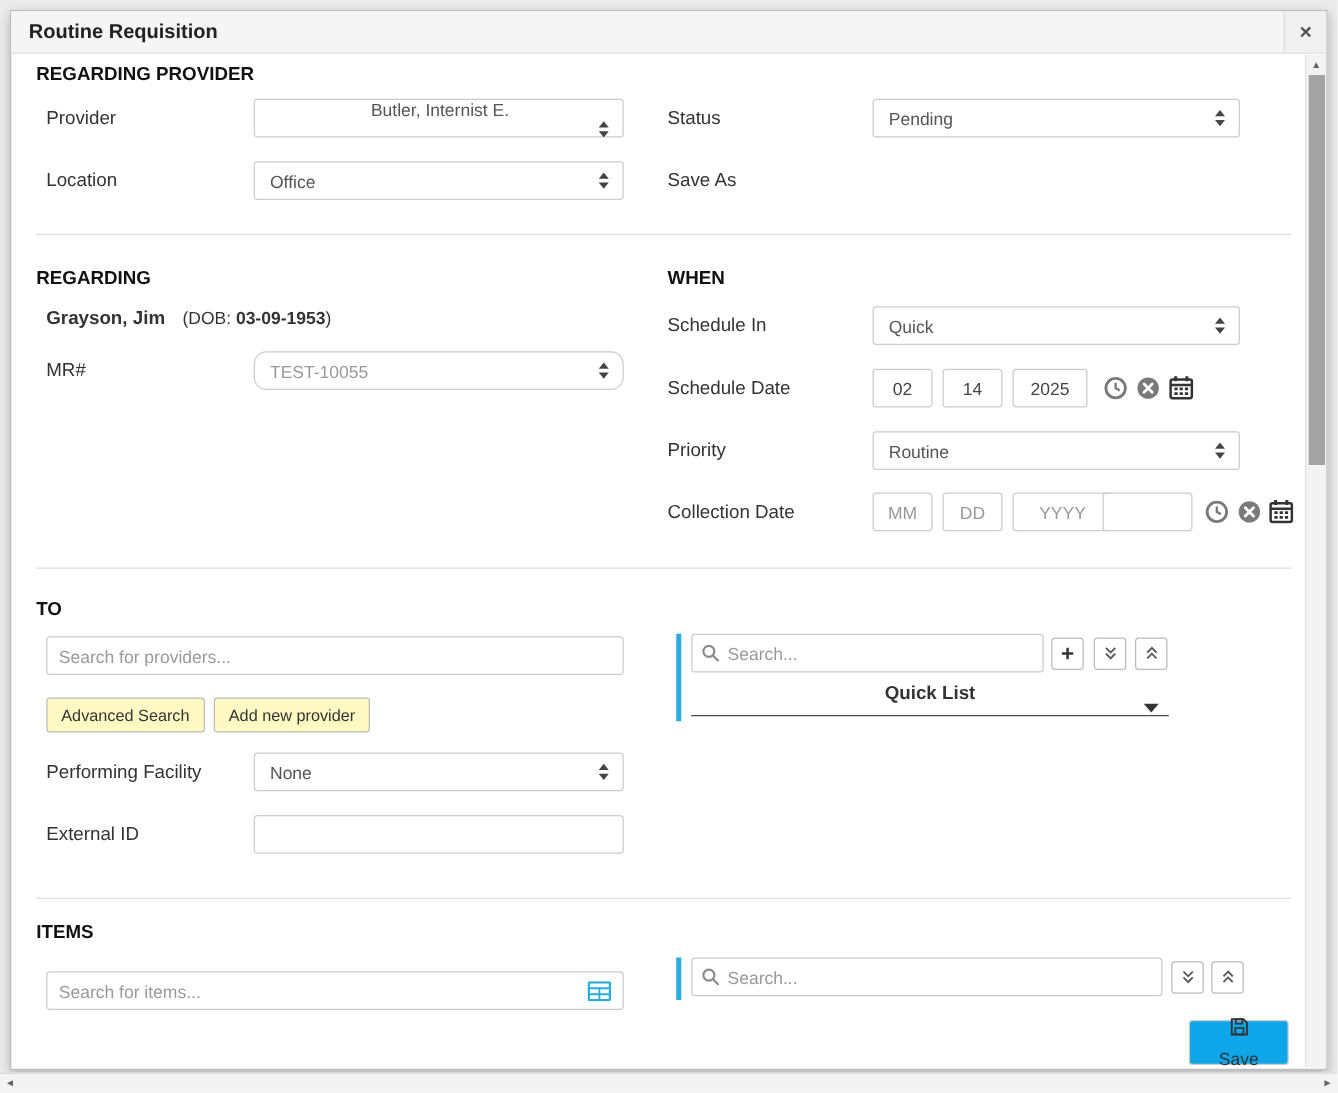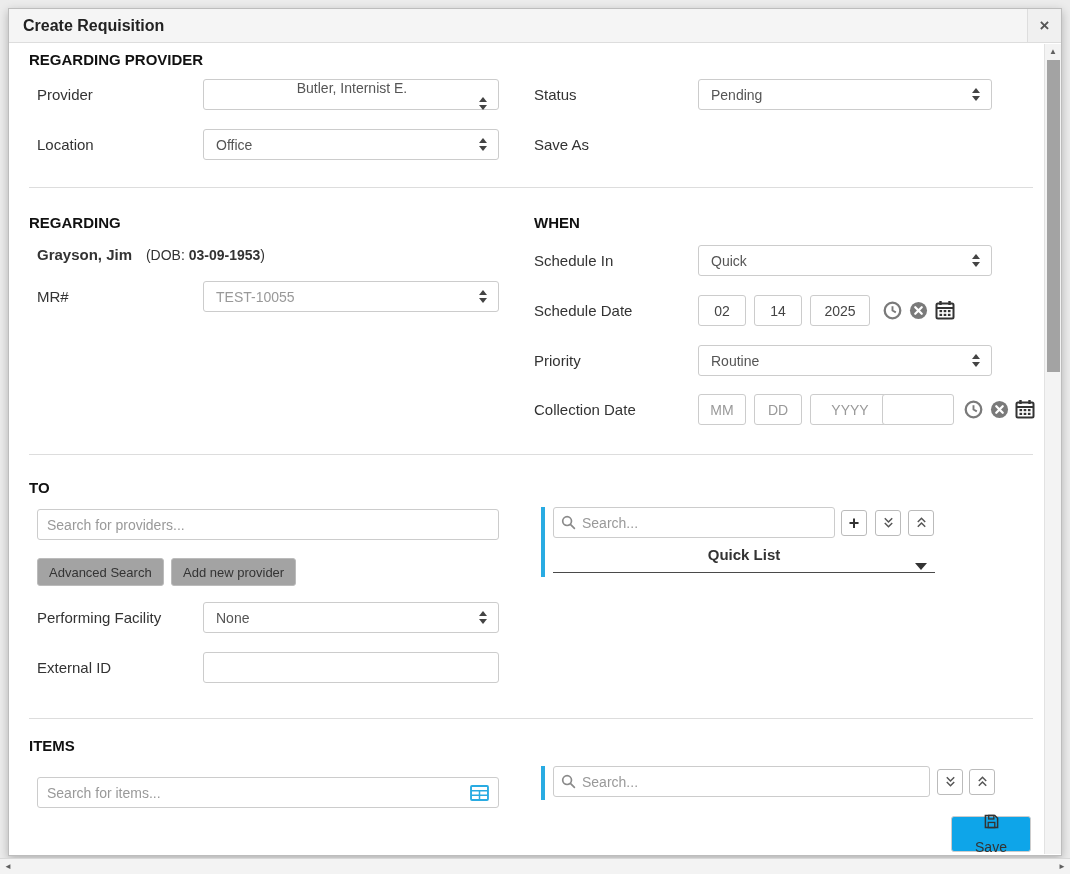--- a/index.html
+++ b/index.html
@@ -47,21 +47,21 @@
   .selectbox .val.muted { color: #999; }
   .selectbox .caret { margin-left: auto; display: flex; }
   .tinput {
     position: absolute; height: 31px; border: 1px solid #ccc; border-radius: 3px;
     font-size: 14px; color: #444; padding: 0 9px; font-family: inherit; background: #fff;
   }
   .tinput::placeholder { color: #999; }
   .mini { text-align: center; padding: 0 2px; }
   .iconbtn { position: absolute; background: none; border: none; padding: 0; cursor: pointer; display: flex; }
   .btn {
-    position: absolute; border: 1px solid #bbb; background: #a3a3a3; border-radius: 3px;
+    position: absolute; border: 1px solid #bbb; background: #fef9c3; border-radius: 3px;
     font-size: 13px; color: #333; font-family: inherit; cursor: pointer;
     height: 28px; padding: 0 11px;
   }
   .divider { position: absolute; left: 20px; width: 1004px; height: 1px; background: #ddd; }
 
   .searchwrap { position: absolute; }
   .searchwrap input {
     width: 100%; height: 31px; border: 1px solid #ccc; border-radius: 3px;
     font-size: 14px; color: #444; padding: 0 9px 0 28px; font-family: inherit;
   }
@@ -109,21 +109,21 @@
   }
   .h-arrow { position: absolute; top: 0; width: 16px; height: 15px; text-align: center;
     font-size: 8px; line-height: 15px; color: #606060; cursor: pointer; }
 </style>
 </head>
 <body>
 
 <div class="modal">
 
   <div class="modal-header">
-    <div class="modal-title">Create Requisition</div>
+    <div class="modal-title">Routine Requisition</div>
     <div class="modal-close">
       <span>×</span>
     </div>
   </div>
 
   <div class="h-section" style="left:20px; top:42px;">REGARDING PROVIDER</div>
 
   <div class="label" style="left:28px; top:70px;">Provider</div>
   <div class="selectbox" style="left:194px; top:70px; width:296px;flex-direction:column;">
     <span class="val">Butler, Internist E.</span>
@@ -161,21 +161,21 @@
 
   <div class="divider" style="top:178px;"></div>
 
   <div class="h-section" style="left:20px; top:205px;">REGARDING</div>
   <div style="position:absolute; left:28px; top:237px; font-size:14px; color:#333;">
     <span style="font-weight:bold; font-size:15px;">Grayson, Jim</span>
     <span style="margin-left:10px;"><span>(DOB: </span><b>03-09-1953</b><span>)</span></span>
   </div>
 
   <div class="label" style="left:28px; top:272px;">MR#</div>
-  <div class="selectbox" style="left:194px; top:272px; width:296px;">
+  <div class="selectbox" style="left:194px; top:272px; width:296px;border-radius:10px;">
     <span class="val muted">TEST-10055</span>
     <span class="caret">
       <svg width="10" height="15" viewBox="0 0 10 15">
           <path d="M5 1 L9 6 H1 Z" fill="#444"></path>
           <path d="M1 9 H9 L5 14 Z" fill="#444"></path>
         </svg>
     </span>
   </div>
 
   <div class="h-section" style="left:525px; top:205px;">WHEN</div>

